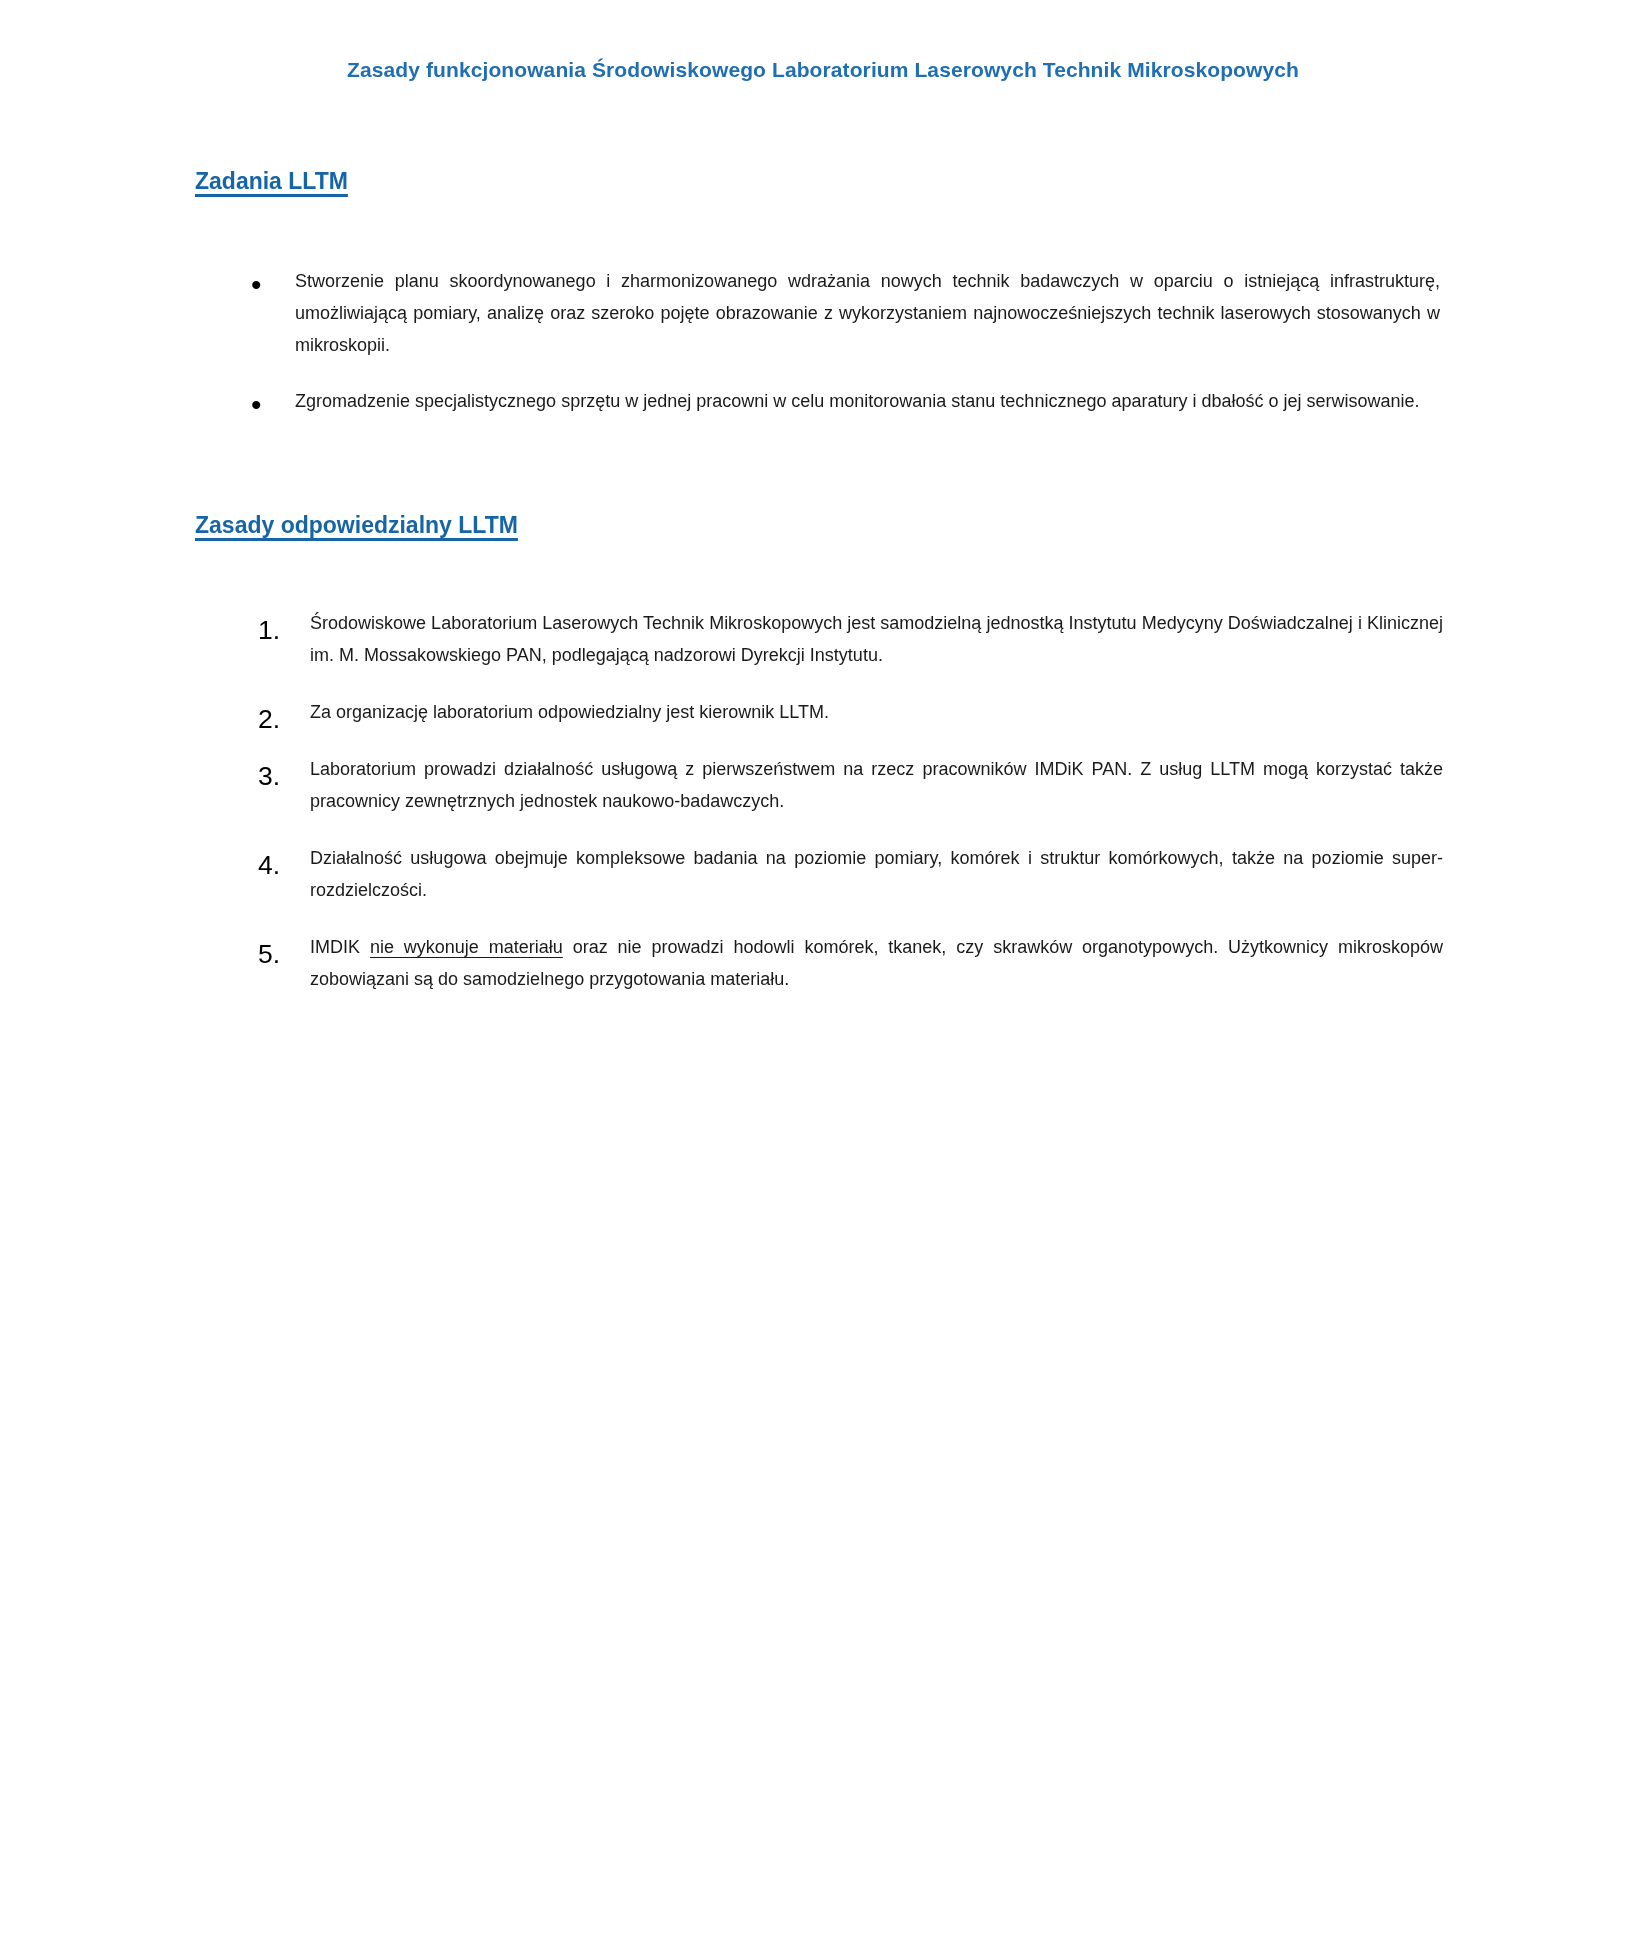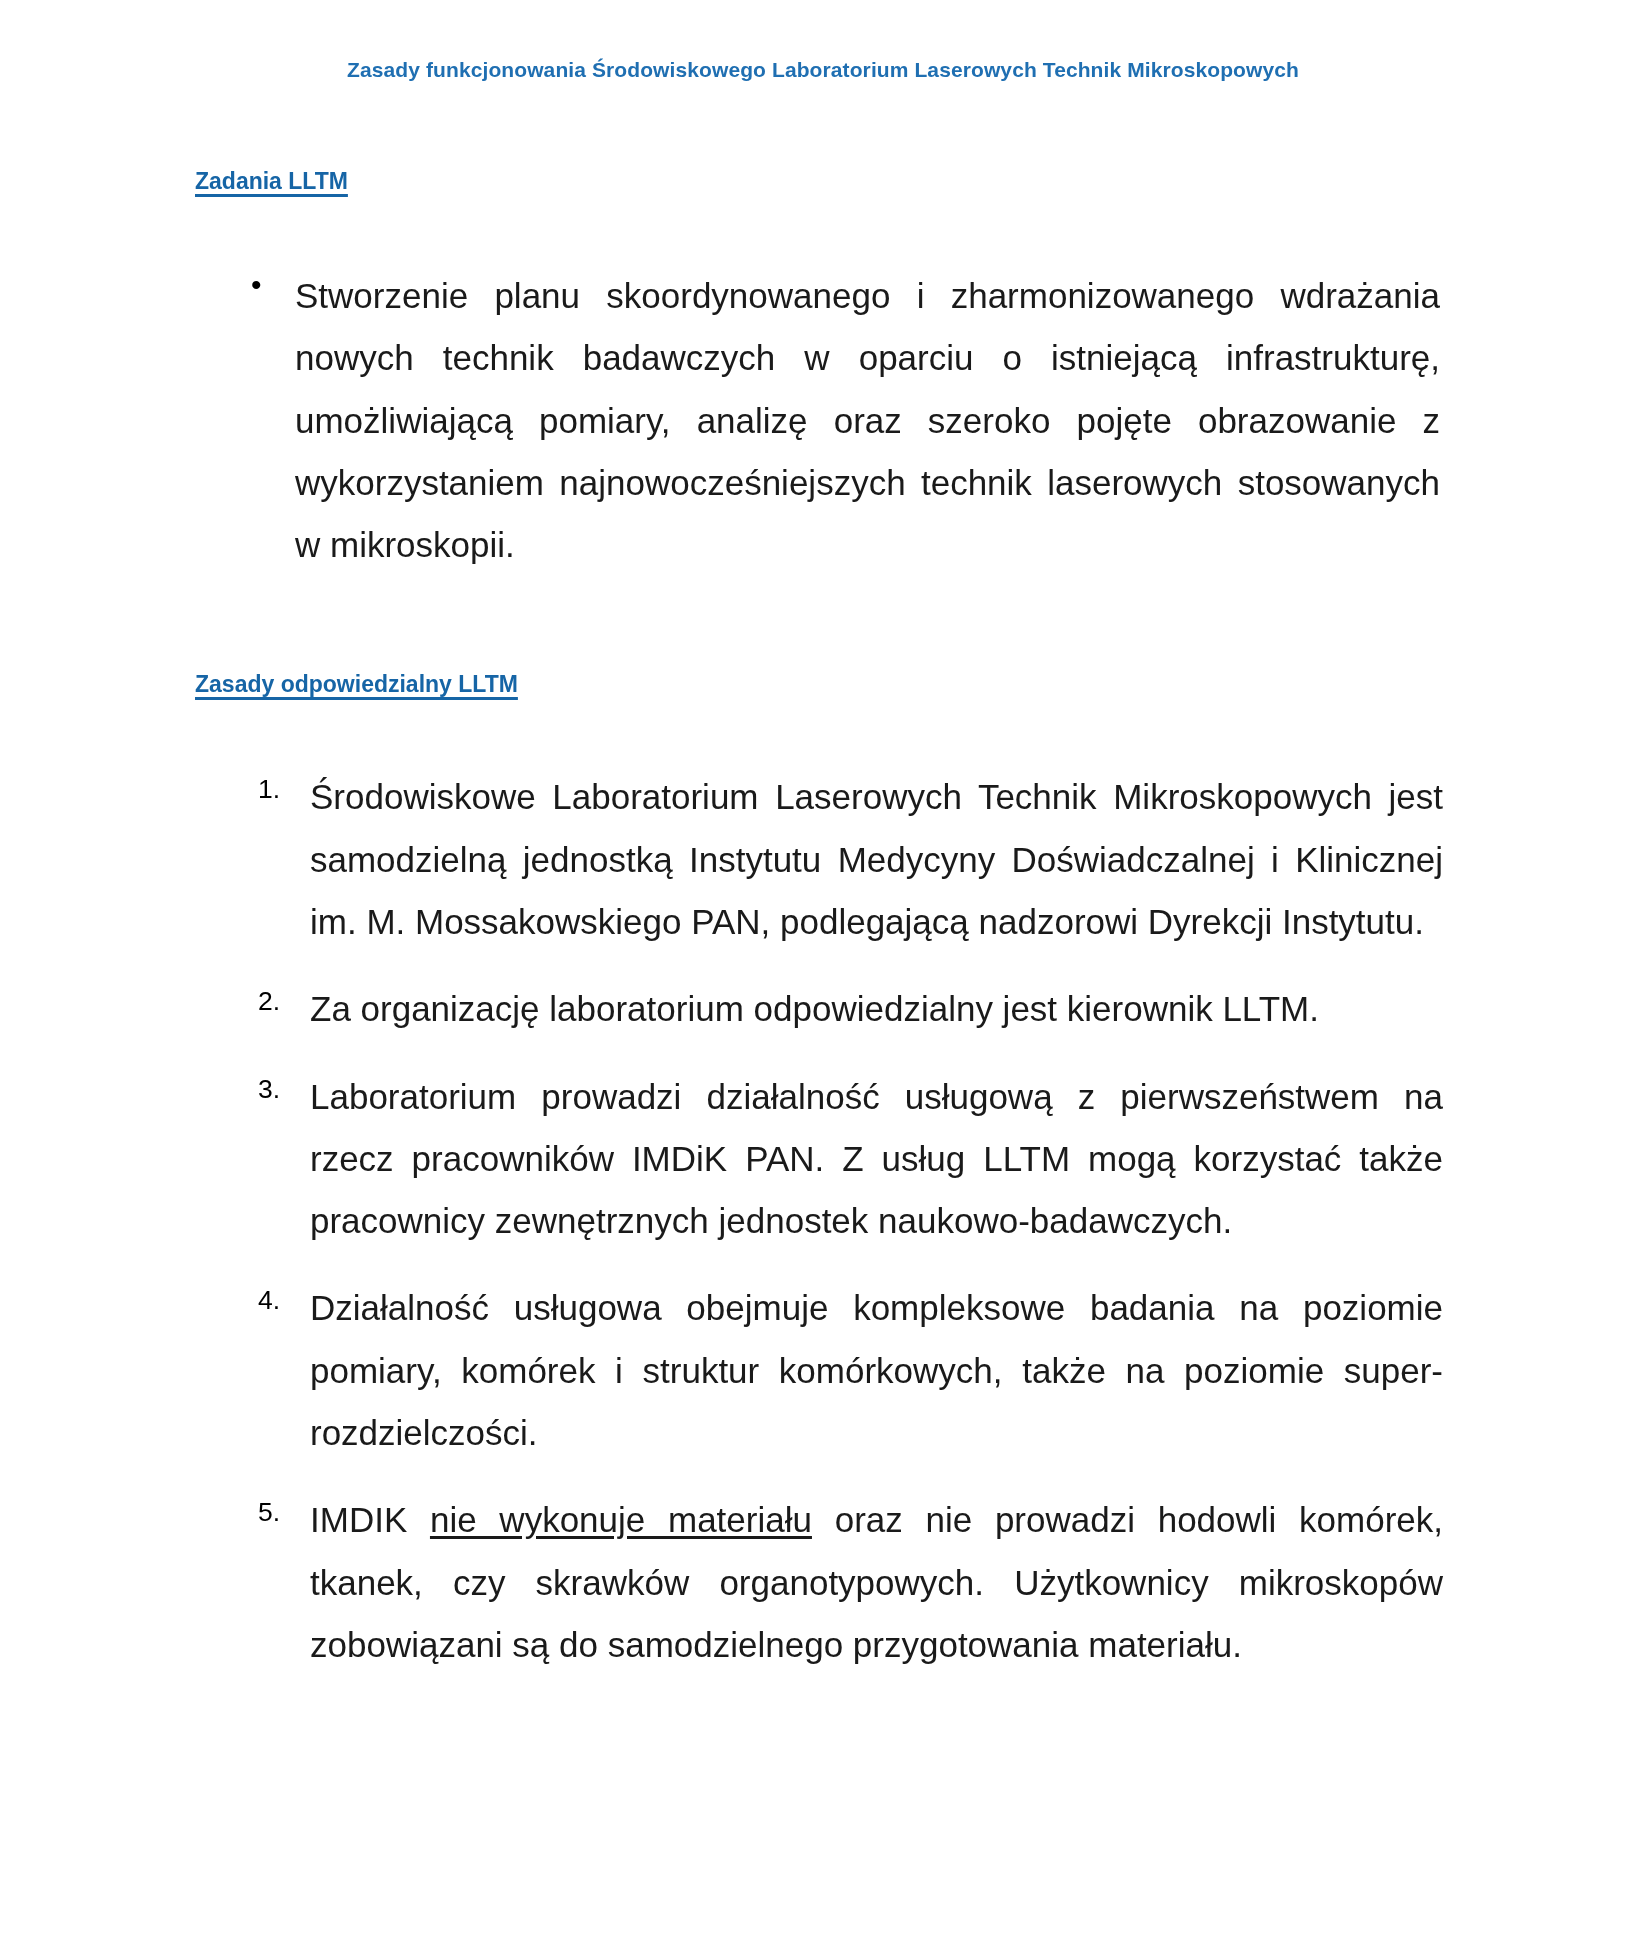--- a/index.html
+++ b/index.html
@@ -100,21 +100,21 @@
     content: counter(itemcount) ".";
     position: absolute;
     left: 0;
     top: 0;
     font-size: 26.5px;
     line-height: 1.78;
     color: #000;
   }
 
   .para {
-    font-size: 35px;
+    font-size: 18px;
     line-height: 1.78;
     text-align: justify;
     text-justify: inter-word;
     color: #1a1a1a;
     margin: 0;
     hyphens: none;
   }
 
   .para u { text-decoration: underline; text-underline-offset: 4px; }
 
@@ -127,20 +127,23 @@
 
   <h1 class="doc-title">Zasady funkcjonowania Środowiskowego Laboratorium Laserowych Technik Mikroskopowych</h1>
 
   <div class="heading-row heading-zadania">
     <span class="section-heading">Zadania LLTM</span>
   </div>
 
   <ul class="bullets">
     <li>
       <p class="para">Stworzenie planu skoordynowanego i zharmonizowanego wdrażania nowych technik badawczych w oparciu o istniejącą infrastrukturę, umożliwiającą pomiary, analizę oraz szeroko pojęte obrazowanie z wykorzystaniem najnowocześniejszych technik laserowych stosowanych w mikroskopii.</p>
+    </li>
+    <li>
+      <p class="para">Zgromadzenie specjalistycznego sprzętu w jednej pracowni w celu monitorowania stanu technicznego aparatury i dbałość o jej serwisowanie.</p>
     </li>
   </ul>
 
   <div class="heading-row heading-zasady">
     <span class="section-heading">Zasady odpowiedzialny LLTM</span>
   </div>
 
   <ol class="numbers">
     <li>
       <p class="para">Środowiskowe Laboratorium Laserowych Technik Mikroskopowych jest samodzielną jednostką Instytutu Medycyny Doświadczalnej i Klinicznej im. M. Mossakowskiego PAN, podlegającą nadzorowi Dyrekcji Instytutu.</p>

